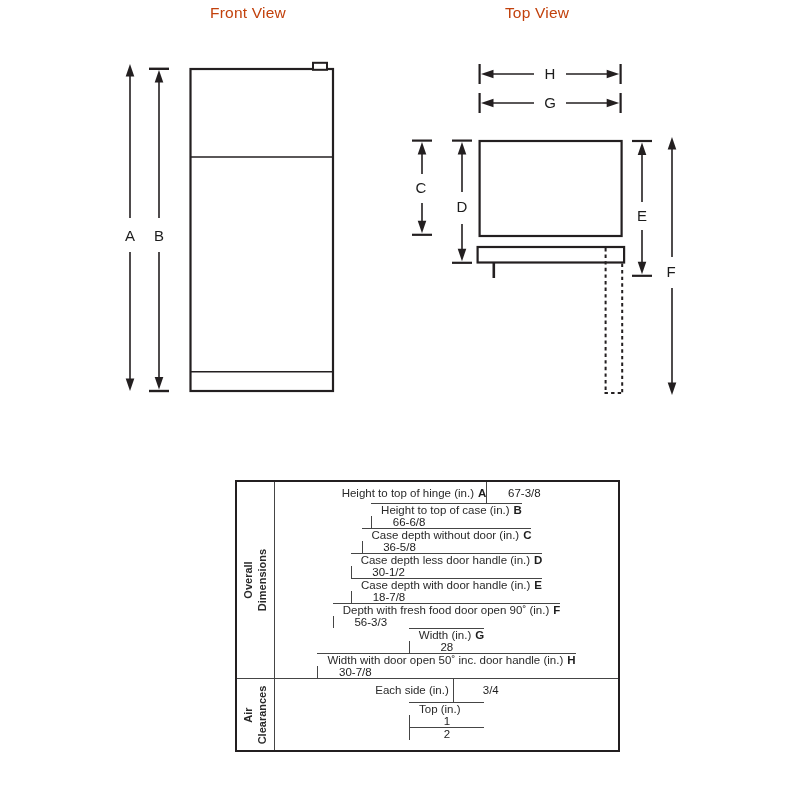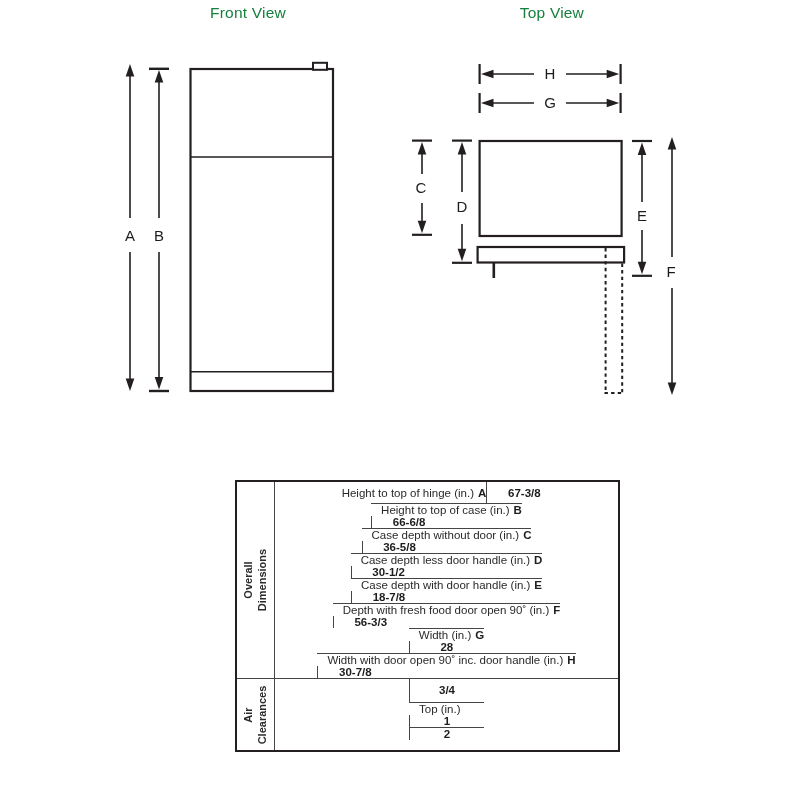--- a/index.html
+++ b/index.html
@@ -11,25 +11,25 @@
     font-family: "Liberation Sans", sans-serif;
     overflow: hidden;
   }
   .view-title {
     position: absolute;
     top: 4px;
     width: 140px;
     text-align: center;
     font-size: 15.5px;
     font-weight: 500;
-    color: #15803d;
+    color: #c2410c;
     letter-spacing: 0.2px;
   }
   .view-title.front { left: 178px; }
-  .view-title.top   { left: 444px; text-align: right; }
+  .view-title.top   { left: 467px; }
 
   svg.diagram { position: absolute; left: 0; top: 0; }
   svg.diagram line, svg.diagram polyline { stroke: #231f20; }
   svg.diagram rect { stroke: #231f20; fill: #ffffff; }
   svg.diagram polygon { fill: #231f20; stroke: none; }
   svg.diagram text {
     font-family: "Liberation Sans", sans-serif;
     font-size: 15px;
     fill: #1c1c1c;
   }
@@ -82,21 +82,21 @@
   }
   .dim-letter { font-weight: bold; margin-left: 4px; color: #1d1d1d; }
   .tval {
     width: 74px;
     flex: none;
     border-left: 1px solid #454545;
     display: flex;
     align-items: center;
     justify-content: center;
     font-size: 11.5px;
-    font-weight: bold;
+    font-weight: normal;
     color: #1d1d1d;
   }
 </style>
 </head>
 <body>
 
 <div class="canvas">
 
   <div class="view-title front">Front View</div>
   <div class="view-title top">Top View</div>
@@ -257,37 +257,41 @@
         </div>
         <div class="trow">
           <div class="tdesc">
               <span>Width (in.)</span>
               <span class="dim-letter">G</span>
             </div>
           <div class="tval">28</div>
         </div>
         <div class="trow">
           <div class="tdesc">
-              <span>Width with door open 90˚ inc. door handle (in.)</span>
+              <span>Width with door open 50˚ inc. door handle (in.)</span>
               <span class="dim-letter">H</span>
             </div>
           <div class="tval">30-7/8</div>
         </div>
       </div>
     </div>
 
     <div class="tsection air">
       <div class="tgroup">
         <div class="rot">
           <div>Air</div>
           <div>Clearances</div>
         </div>
       </div>
       <div class="trows">
         <div class="trow">
+          <div class="tdesc">
+              <span>Each side (in.)</span>
+              <span class="dim-letter"></span>
+            </div>
           <div class="tval">3/4</div>
         </div>
         <div class="trow">
           <div class="tdesc">
               <span>Top (in.)</span>
               <span class="dim-letter"></span>
             </div>
           <div class="tval">1</div>
         </div>
         <div class="trow">

